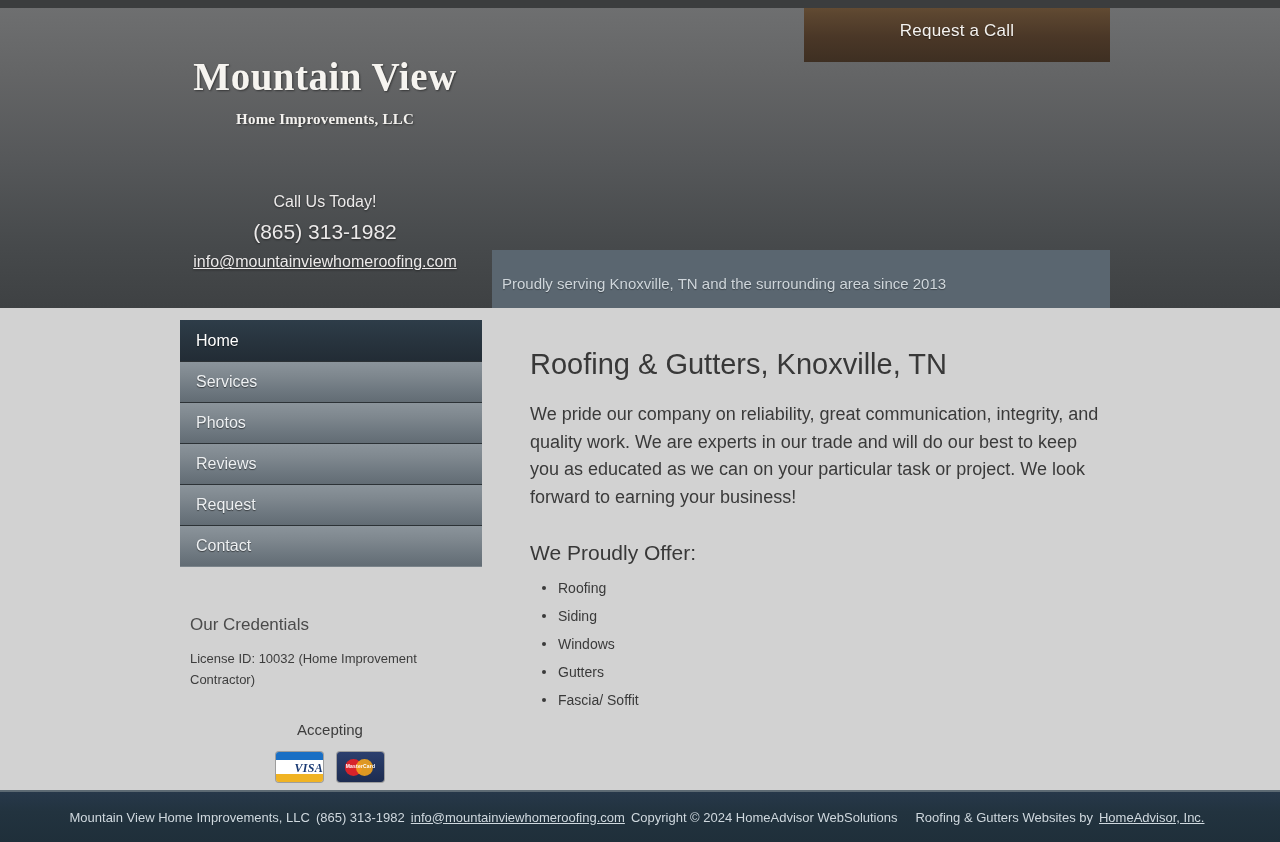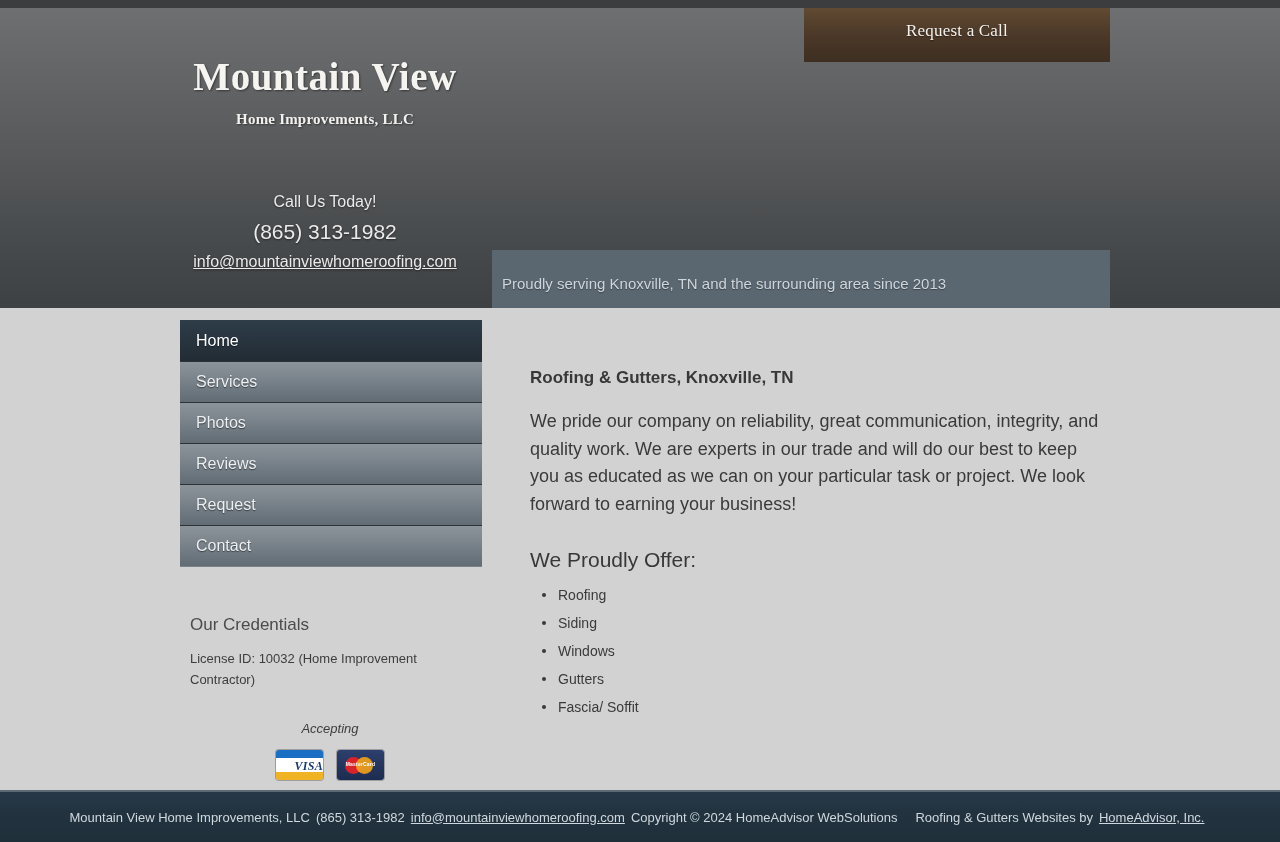--- a/index.html
+++ b/index.html
@@ -52,21 +52,21 @@
   
   .request-call-btn {
     position: absolute;
     top: -8px;
     left: 804px;
     width: 306px;
     height: 62px;
     background: linear-gradient(to bottom, #6a5236 0%, #5c4630 22%, #4a3727 60%, #3e2f22 100%);
     border: none;
     color: #f4f2ef;
-    font-family: Liberation Serif, serif;
+    font-family: Liberation Sans, sans-serif;
     font-size: 17px;
     letter-spacing: 0.2px;
     cursor: pointer;
     display: flex;
     align-items: center;
     justify-content: center;
     text-shadow: 0 1px 1px rgba(0,0,0,0.4);
   }
 
   
@@ -198,23 +198,22 @@
     line-height: 1.6;
     width: 258px;
   }
 
   .accepting {
     margin-top: 30px;
     width: 300px;
     text-align: center;
   }
   .accepting-label {
-    font-size: 13px;
+    font-size: 15px;
     color: #3d3d3d;
-    font-style: italic;
   }
   .cards {
     margin-top: 14px;
     display: flex;
     justify-content: center;
     gap: 14px;
   }
 
   .card-visa, .card-mc {
     width: 47px;
@@ -264,25 +263,24 @@
   }
 
   
   .main {
     position: absolute;
     left: 530px;
     top: 40px;
     width: 600px;
   }
   .main-title {
-    font-size: 17px;
-    font-weight: bold;
+    font-size: 29px;
+    font-weight: normal;
     color: #383838;
     margin-bottom: 20px;
-    margin-top: 20px;
   }
   .main-para {
     font-size: 18px;
     color: #3a3a3a;
     line-height: 1.53;
     width: 578px;
   }
   .offer-title {
     font-size: 21px;
     font-weight: normal;

